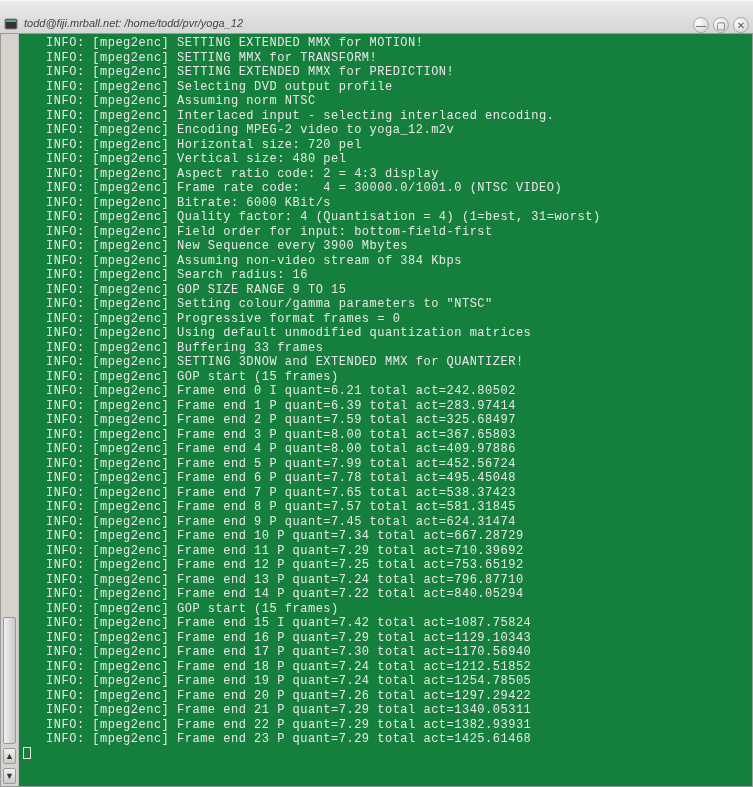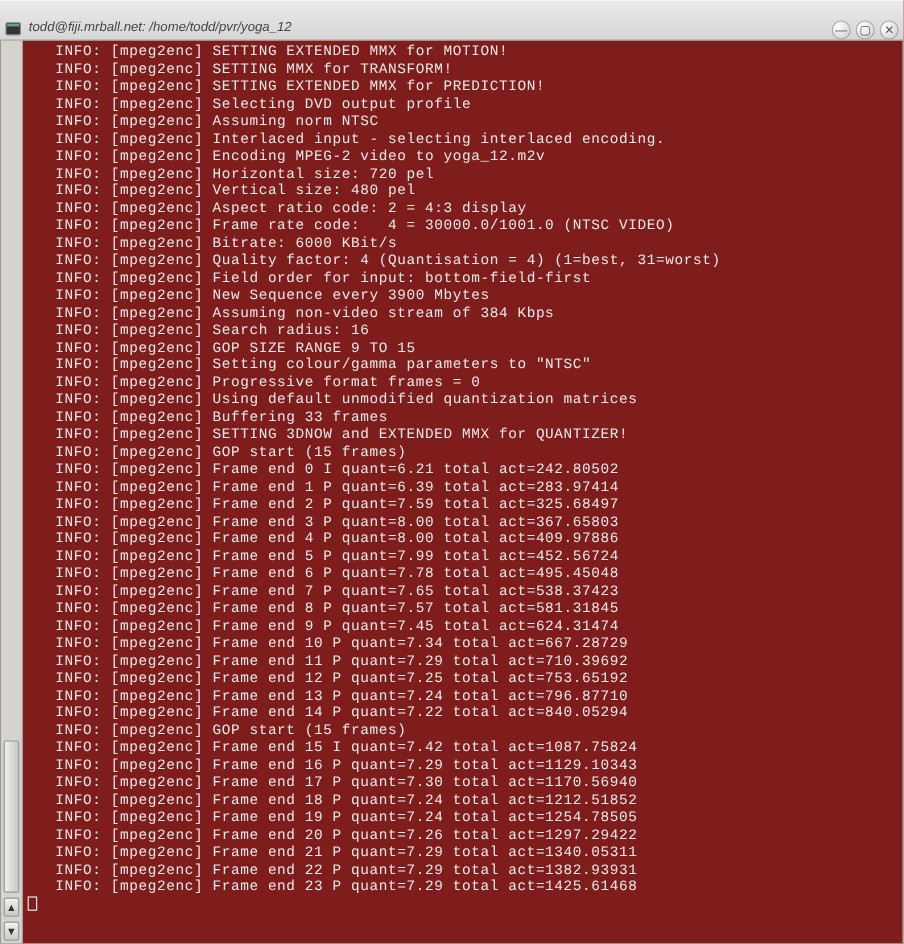--- a/index.html
+++ b/index.html
@@ -90,21 +90,21 @@
     font-size: 9px;
     display: flex;
     align-items: center;
     justify-content: center;
     color: #333;
     cursor: pointer;
     border-radius: 2px;
   }
   .terminal {
     flex: 1;
-    background: #7f1d1d;
+    background: #15803d;
     color: #e8e8e8;
     font-family: "Courier New", monospace;
     font-size: 12px;
     letter-spacing: 0.5px;
     line-height: 14.5px;
     padding: 2px 1px 4px 4px;
     overflow: hidden;
     white-space: pre;
   }
   .line { white-space: pre; }

